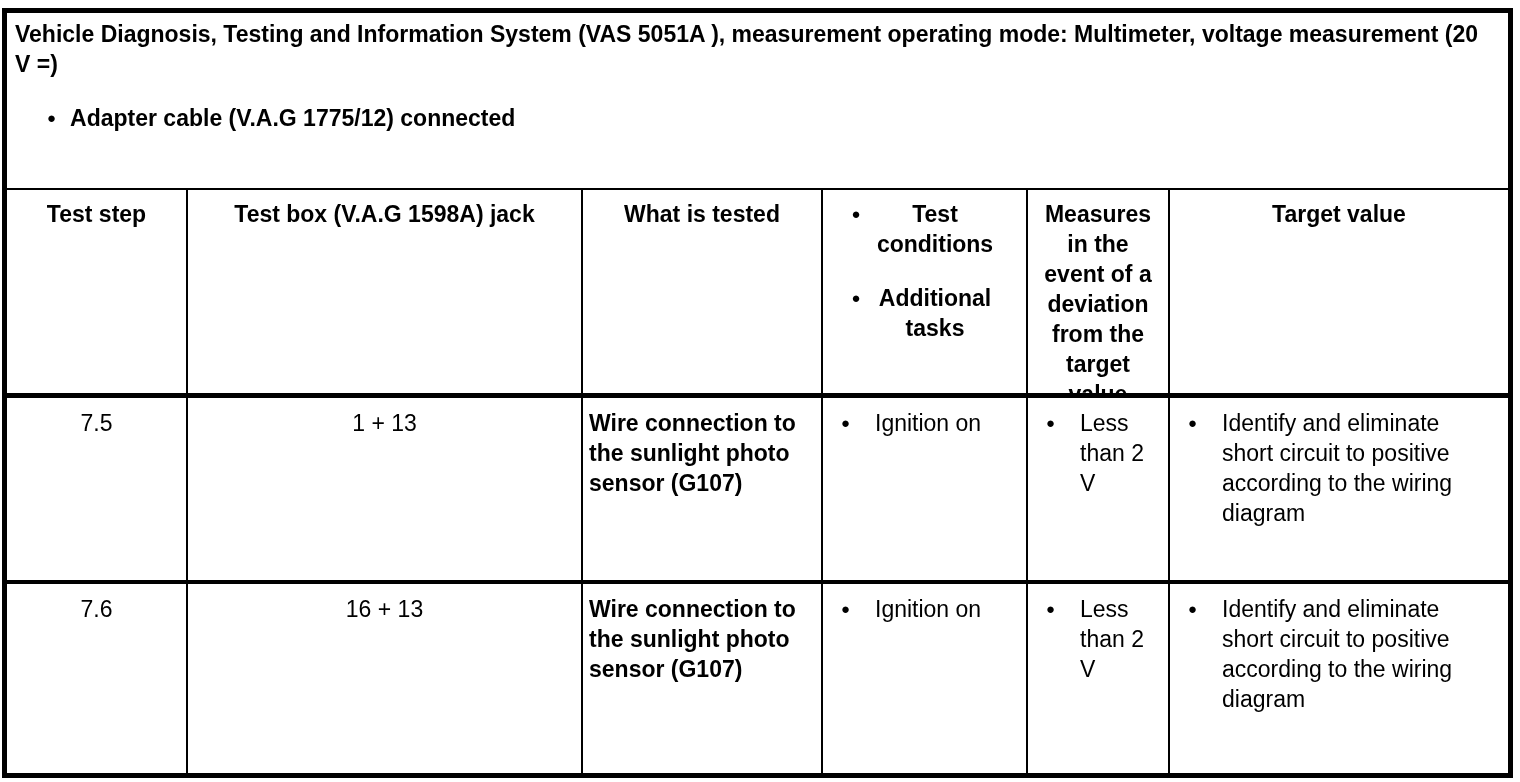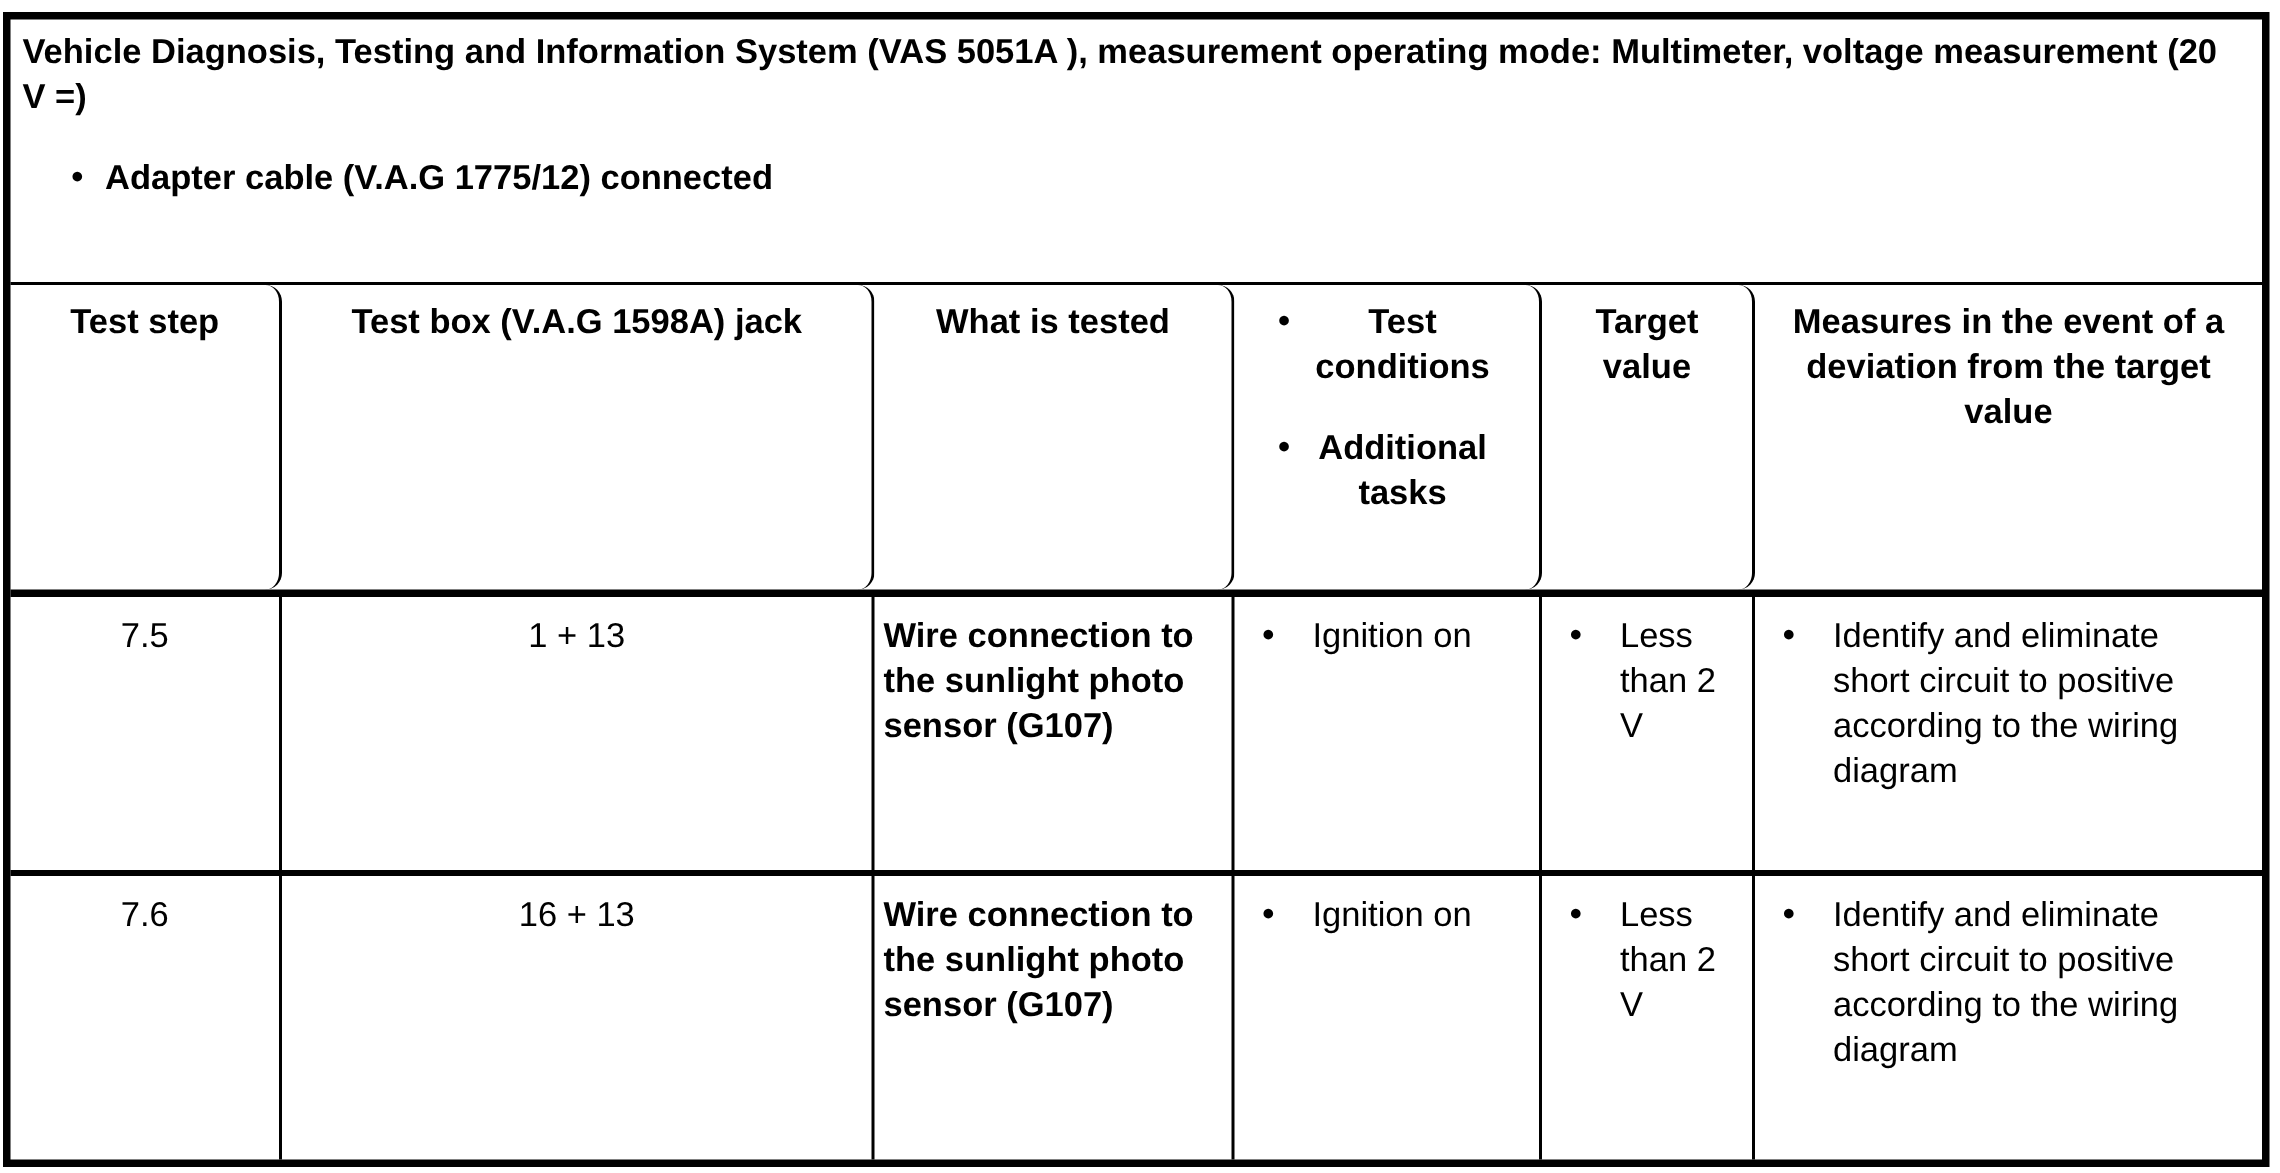--- a/index.html
+++ b/index.html
@@ -55,21 +55,21 @@
   }
   .td {
     border-right: 2px solid #000000;
     padding-top: 10px;
     font-size: 23px;
     line-height: 30px;
     overflow: hidden;
   }
   .td:last-child { border-right: none; }
   .thead { height: 208px; border-bottom: 5px solid #000000; }
-  .thead .td { font-weight: bold; text-align: center; padding-top: 9px; border-radius: 11px; }
+  .thead .td { font-weight: bold; text-align: center; padding-top: 9px; }
   .row-1 { height: 186px; border-bottom: 4px solid #000000; }
   .row-2 { flex: 1; }
   .center { text-align: center; }
   
   .hitem {
     display: flex;
     justify-content: center;
     margin-bottom: 24px;
   }
   .hitem .bullet { margin-right: 12px; }
@@ -110,22 +110,22 @@
       <div class="td">
         <div class="hitem">
           <span class="bullet">●</span>
           <span class="htext">Test conditions</span>
         </div>
         <div class="hitem">
           <span class="bullet">●</span>
           <span class="htext">Additional tasks</span>
         </div>
       </div>
+      <div class="td th-pad">Measures in the event of a deviation from the target value</div>
       <div class="td th-pad">Target value</div>
-      <div class="td th-pad">Measures in the event of a deviation from the target value</div>
     </div>
 
     <div class="tr row-1">
       <div class="td center">7.5</div>
       <div class="td center">1 + 13</div>
       <div class="td plain-cell">
         <div class="c3-text">Wire connection to the sunlight photo sensor (G107)</div>
       </div>
       <div class="td">
         <div class="item">

